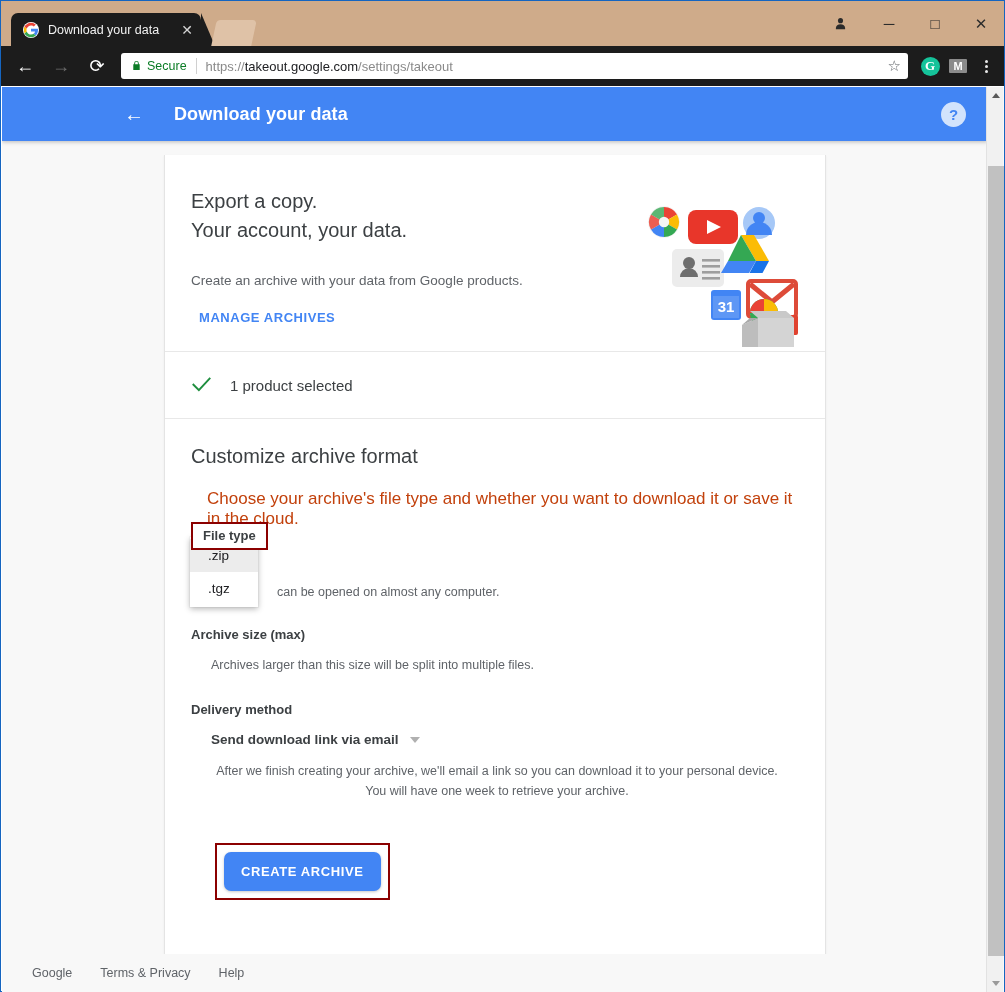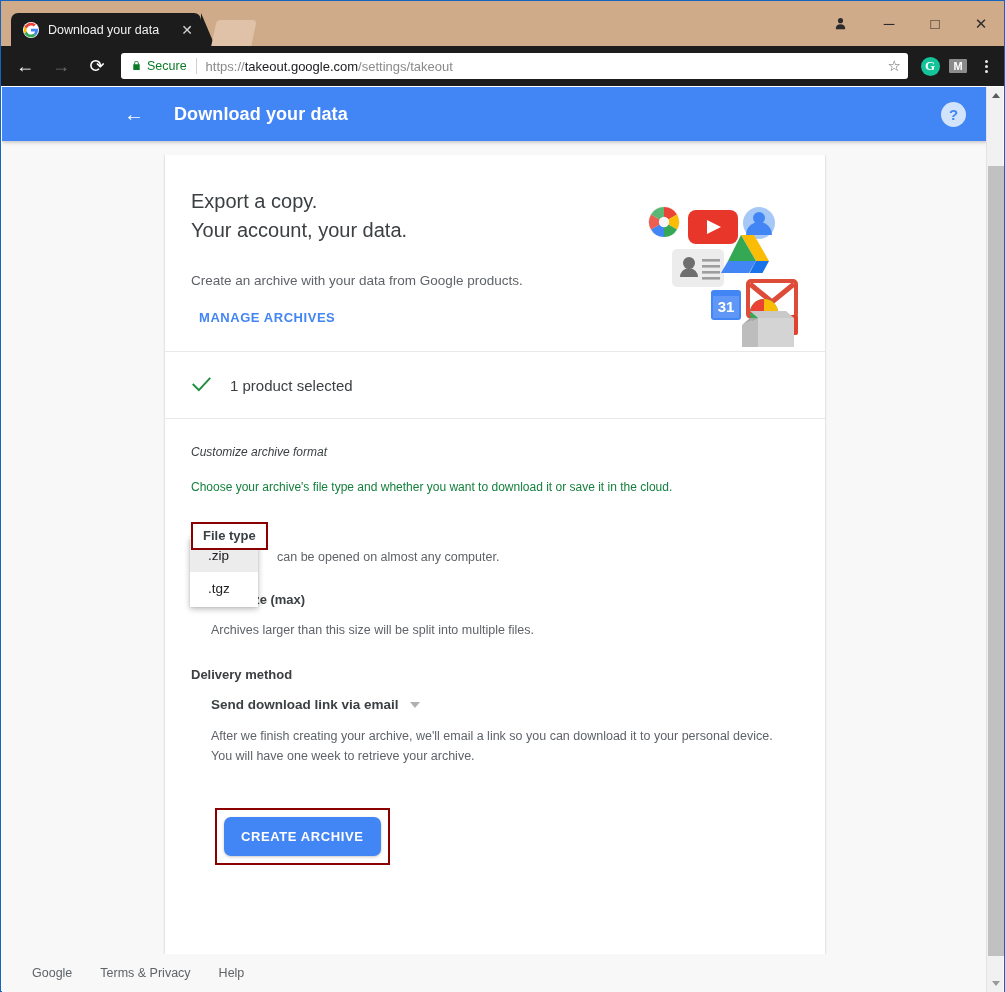--- a/index.html
+++ b/index.html
@@ -179,22 +179,22 @@
     height: 67px; display: flex; align-items: center;
     padding-left: 26px;
   }
   .check-ico { color: #1e8e3e; font-size: 20px; margin-right: 18px; }
   .sel-label { font-size: 15px; color: #3c4043; }
 
   .card-fmt {
     border-top: 1px solid #e8e8e8;
     padding: 26px 26px 0 26px; position: relative;
   }
-  .fmt-title { font-size: 12px; color: #3c4043; font-weight: normal; font-style: italic; }
-  .fmt-desc { font-size: 12px; color: #15803d; margin-top: 21px; }
+  .fmt-title { font-size: 20px; color: #3c4043; font-weight: normal; }
+  .fmt-desc { font-size: 17px; color: #c2410c; margin-top: 21px; margin-left: 16px; }
 
   .field-label {
     font-size: 13px; font-weight: bold; color: #3c4043;
   }
   .field-label.lbl-filetype {
     position: absolute; left: 26px; top: 103px;
     border: 2px solid #8b0000; padding: 4px 10px 5px 10px;
     background: #fff; z-index: 6;
   }
   .helper {
@@ -454,21 +454,21 @@
         
         <div class="field-label" style="margin-top:26px;">Archive size (max)</div>
         <div class="helper indent" style="margin-top:14px;">Archives larger than this size will be split into multiple files.</div>
 
         
         <div class="field-label" style="margin-top:27px;">Delivery method</div>
         <div class="select-row" style="margin-top:15px;">
           <span class="select-val">Send download link via email</span>
           <span class="caret"></span>
         </div>
-        <div class="helper indent" style="margin-top:15px; max-width:592px;">After we finish creating your archive, we'll email a link so you can download it to your personal device. You will have one week to retrieve your archive.</div>
+        <div class="helper indent" style="margin-top:15px; max-width:592px;text-align:center;">After we finish creating your archive, we'll email a link so you can download it to your personal device. You will have one week to retrieve your archive.</div>
 
         
         <div class="btn-wrap" style="margin-top:42px;">
           <button class="create-btn">CREATE ARCHIVE</button>
         </div>
       </div>
     </div>
 
     <div class="footer">
       <a>Google</a>

